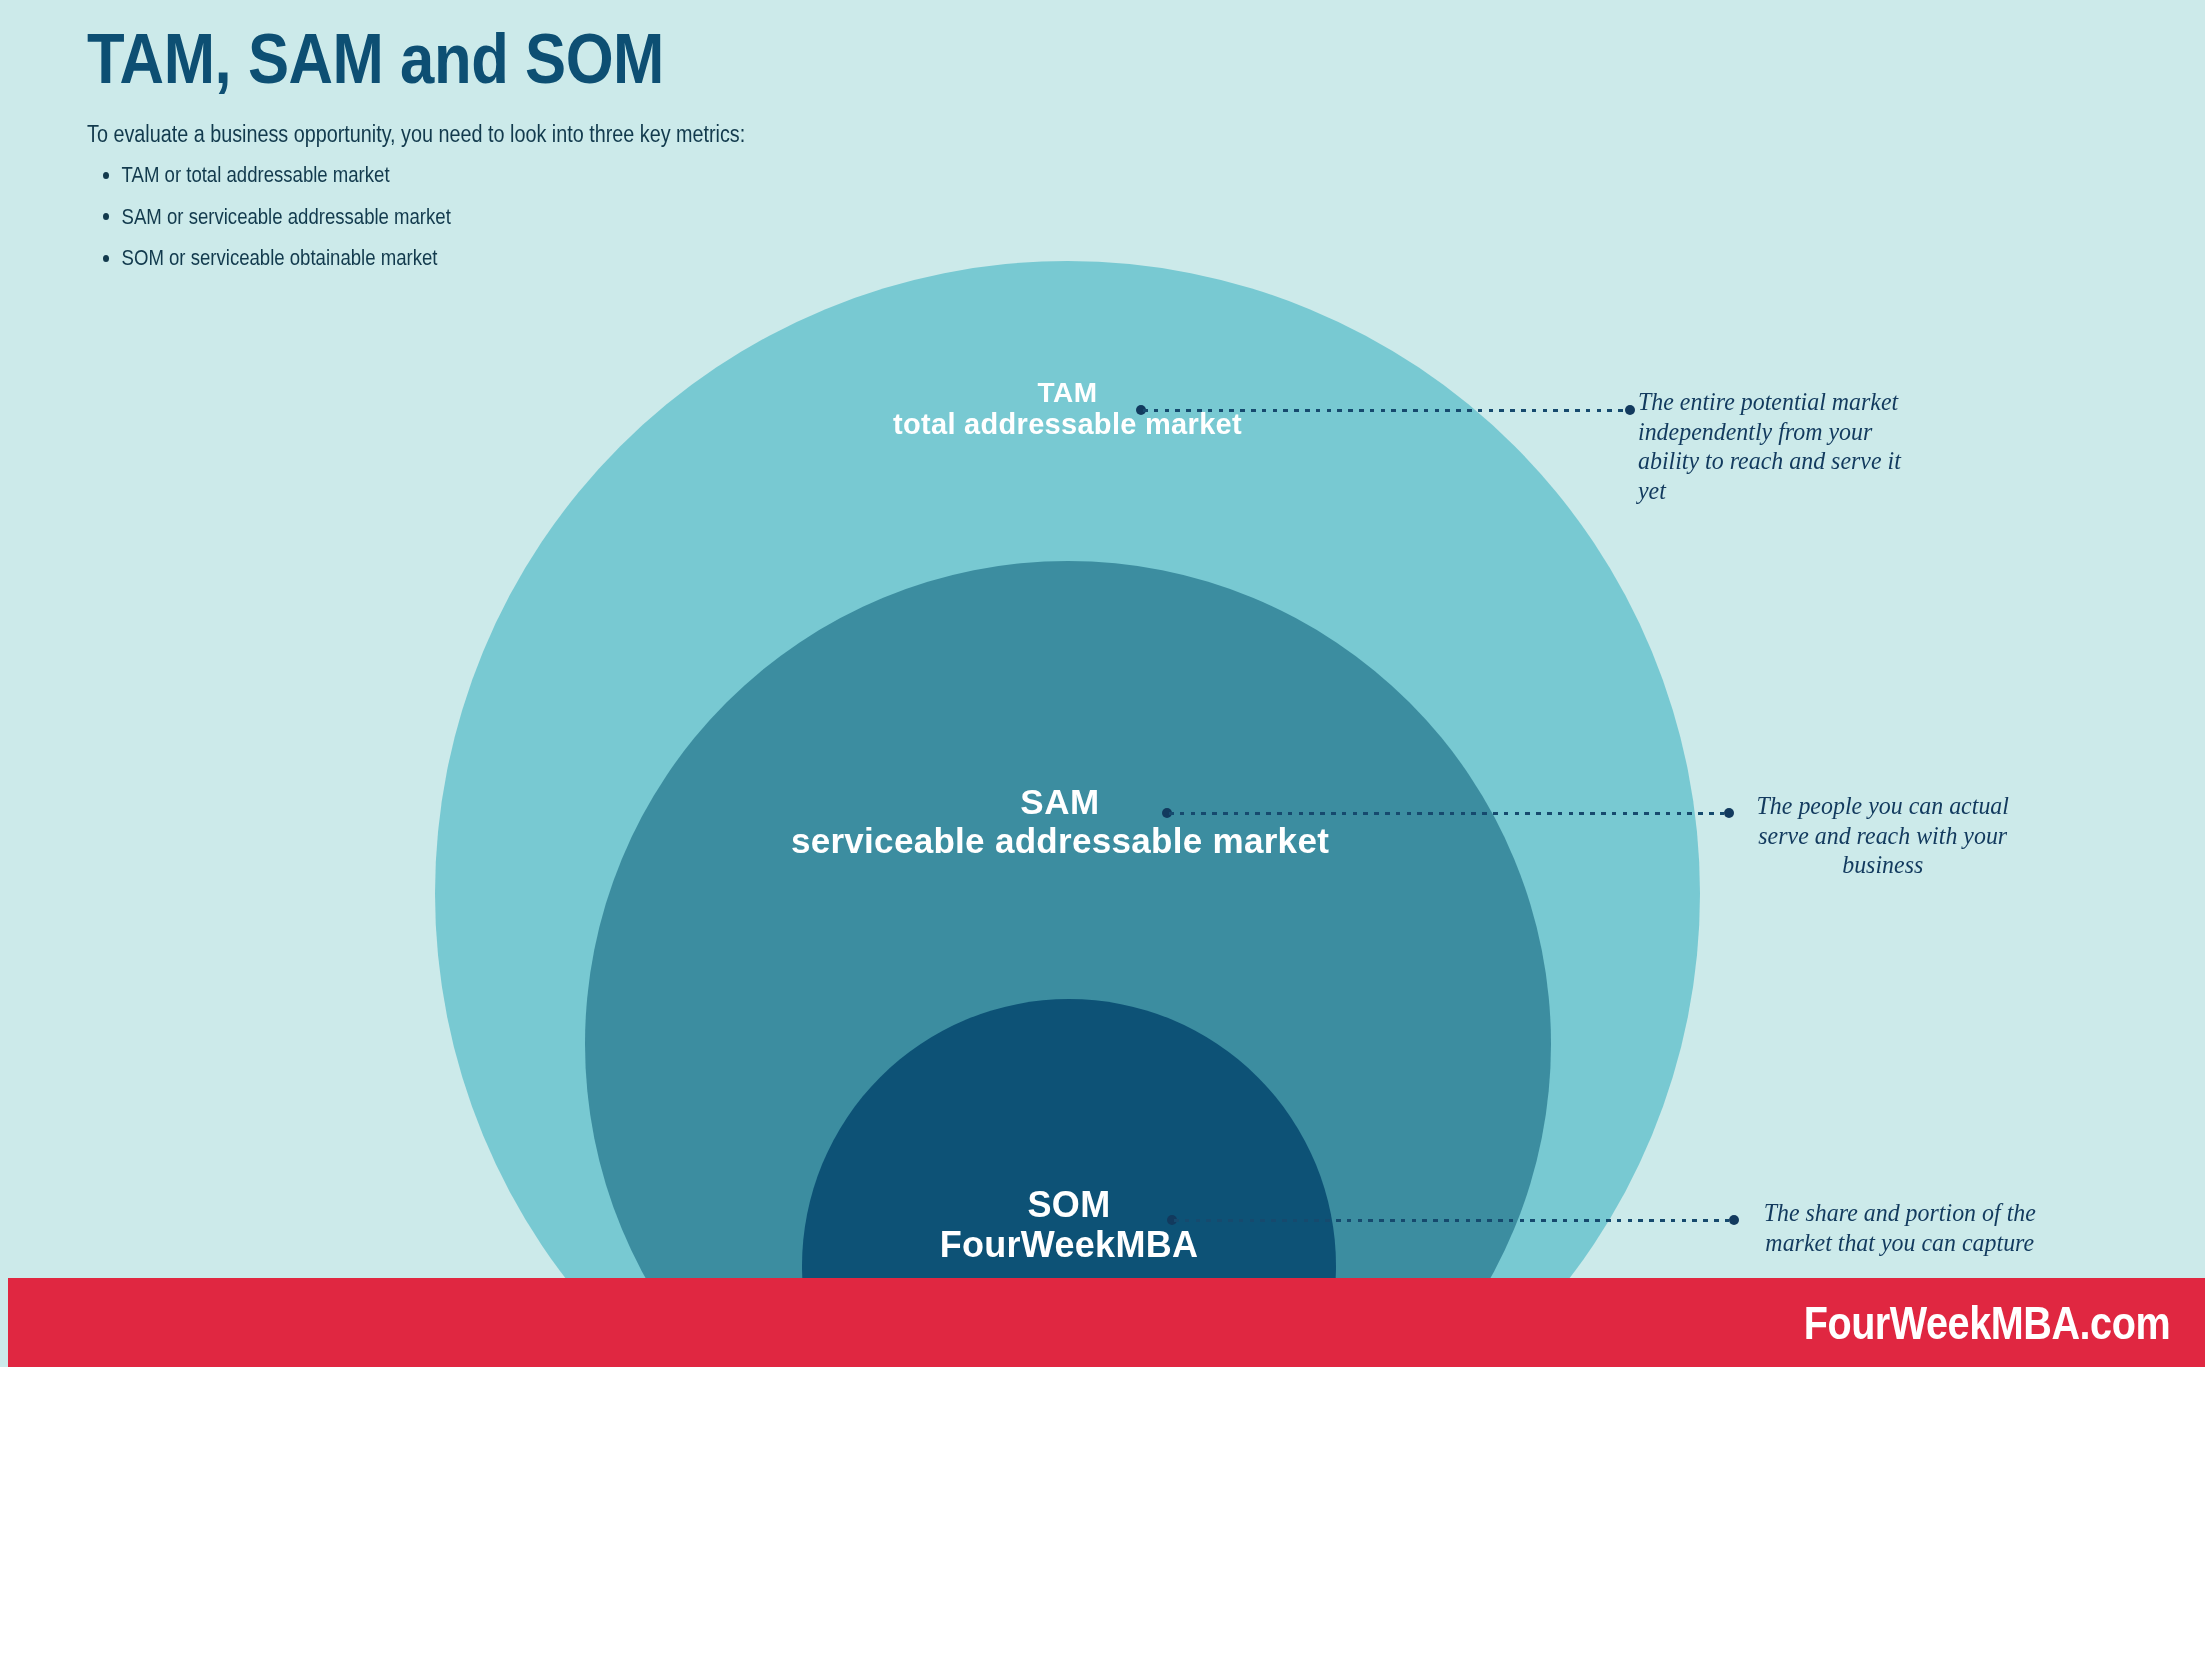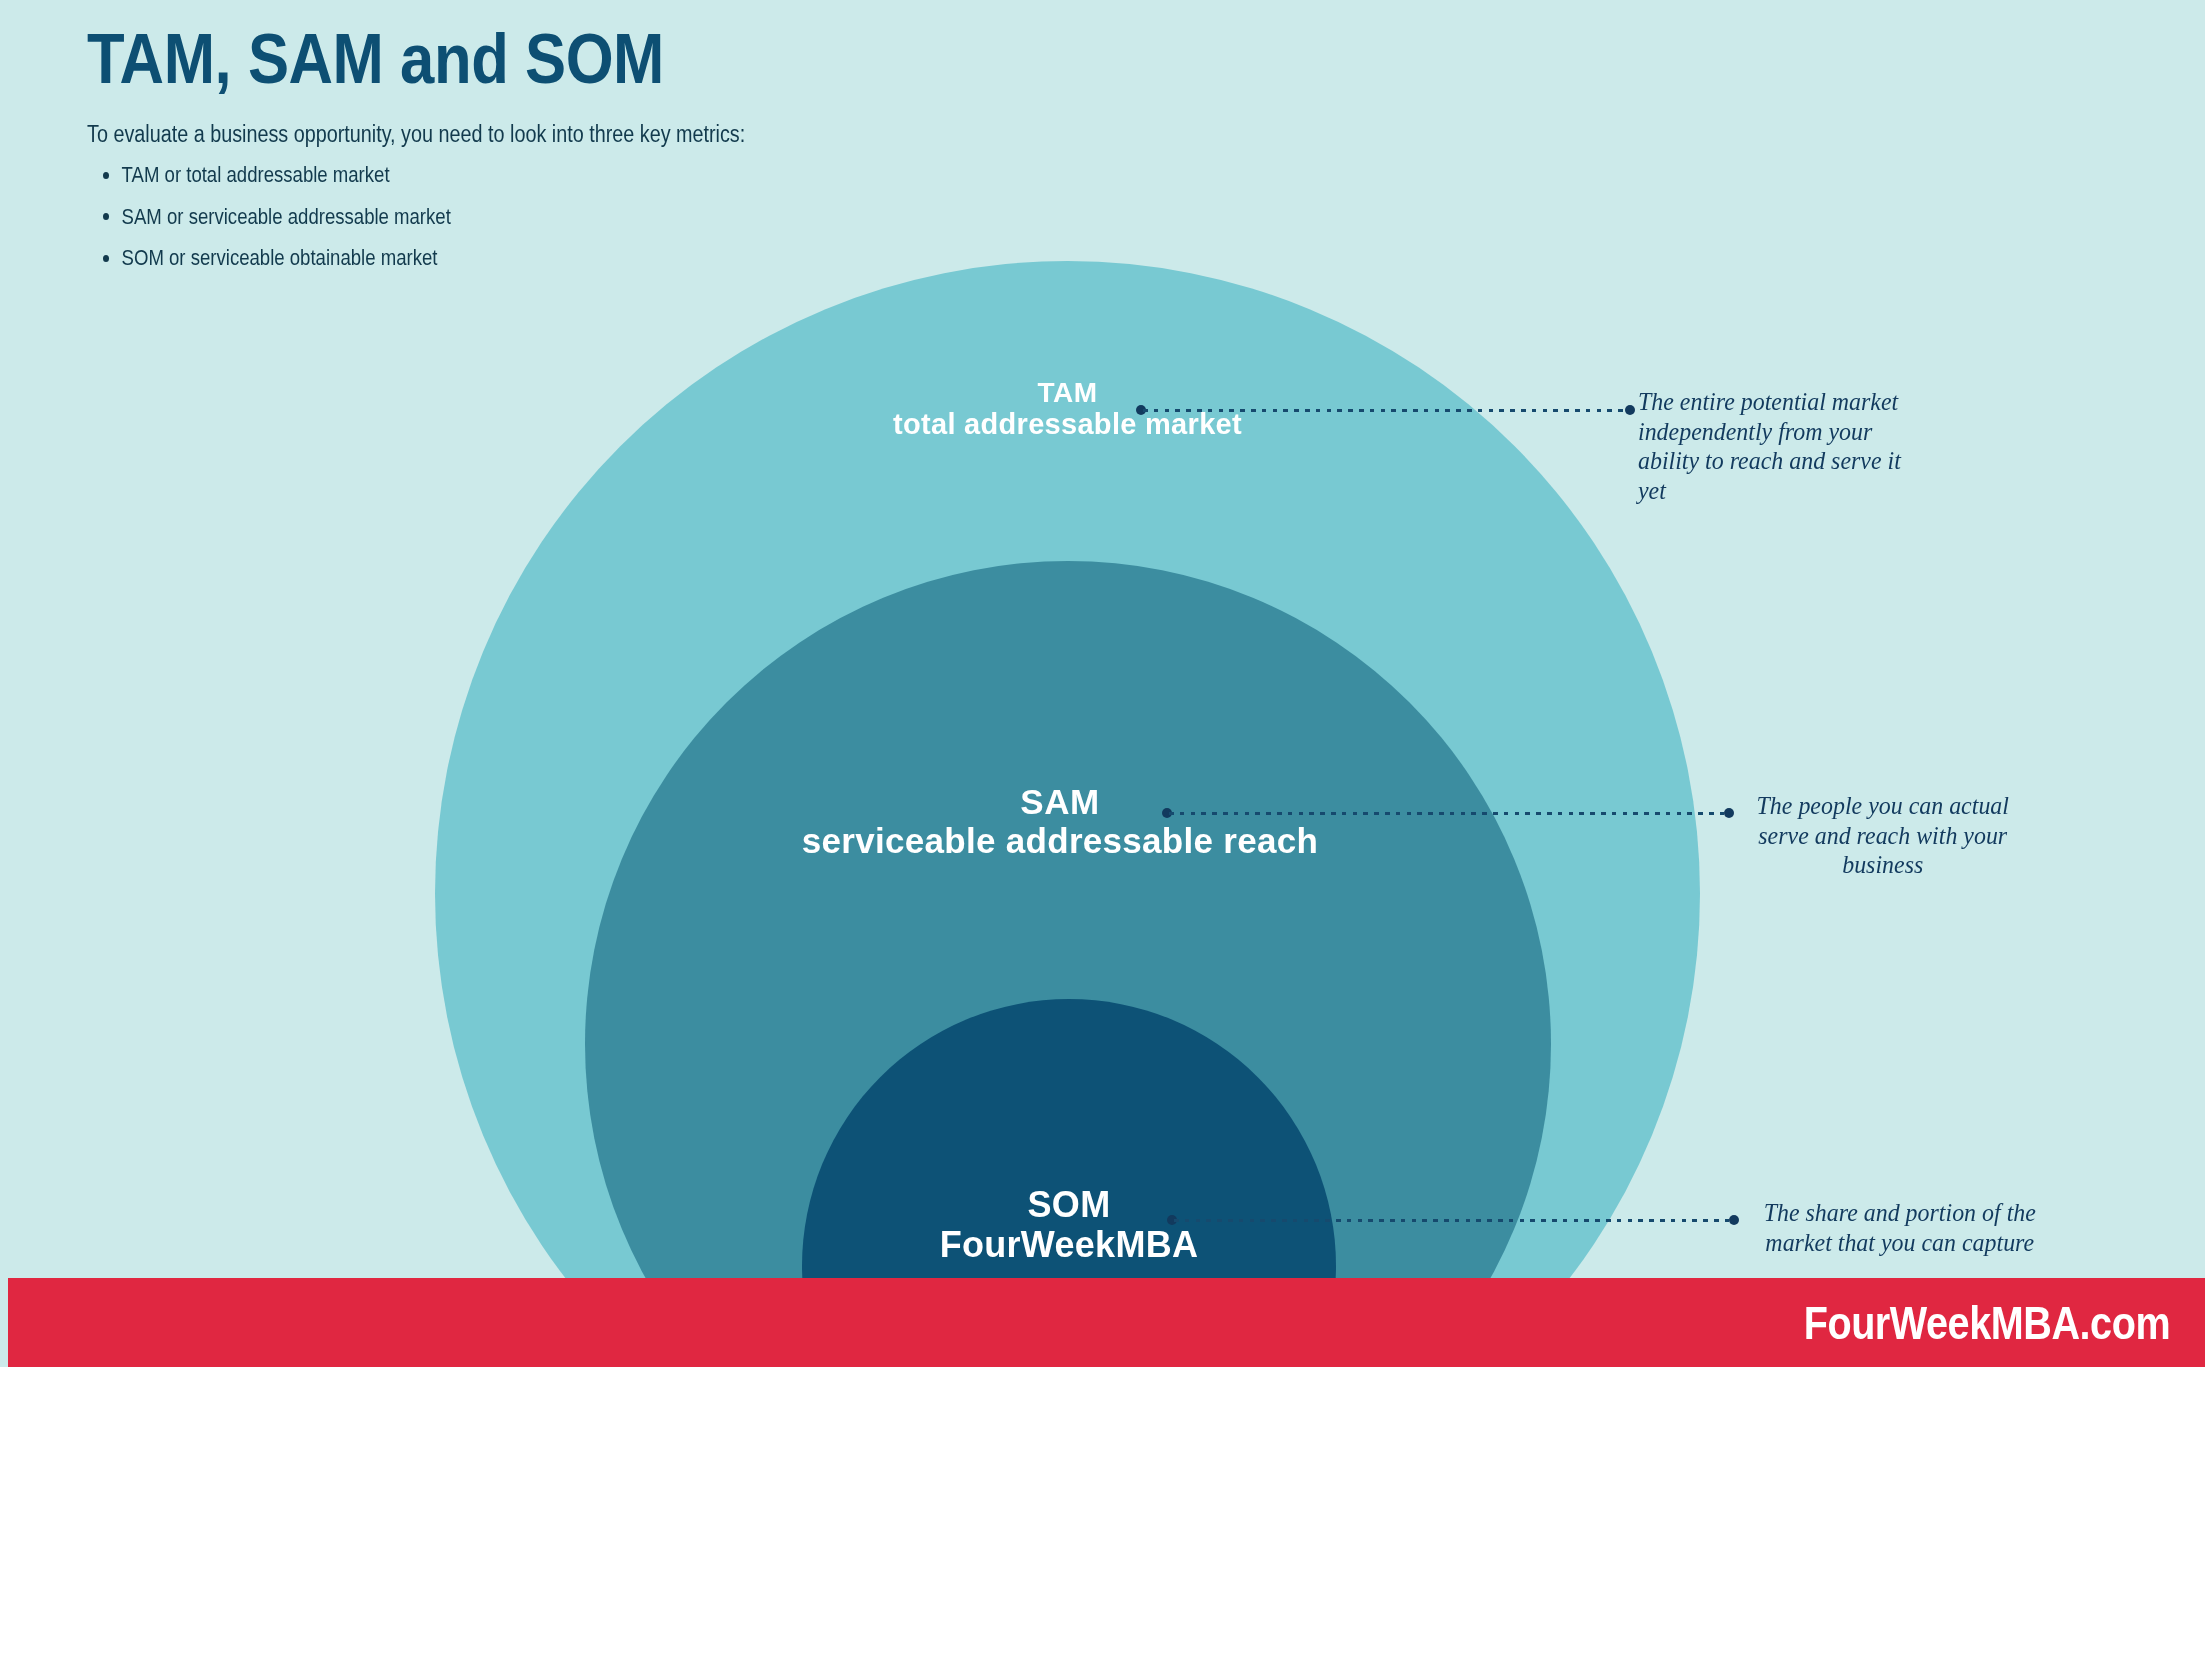--- a/index.html
+++ b/index.html
@@ -263,21 +263,21 @@
   <div class="circle" id="sam-circle"></div>
   <div class="circle" id="som-circle"></div>
 
   <div class="circle-label" id="tam-label">
     <span class="l1">TAM</span>
     <span class="l2">total addressable market</span>
   </div>
 
   <div class="circle-label" id="sam-label">
     <span class="l1">SAM</span>
-    <span class="l2">serviceable addressable reach</span>
+    <span class="l2">serviceable addressable market</span>
   </div>
 
   <div class="circle-label" id="som-label">
     <span>SOM</span>
     <span>FourWeekMBA</span>
   </div>
 
   <div class="connector" id="connector-tam">
     <span class="end-dot left"></span>
     <span class="line"></span>

